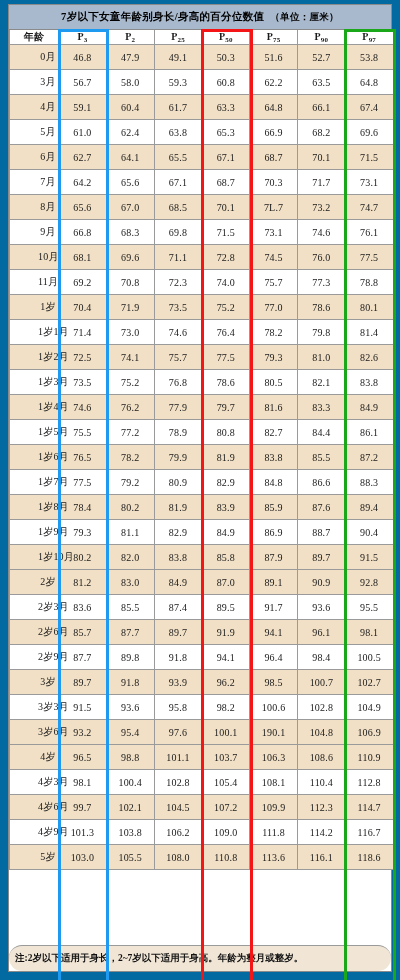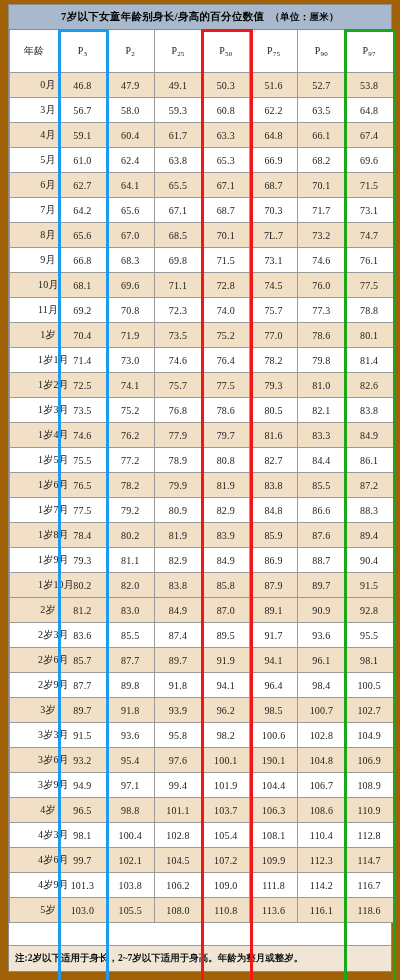--- a/index.html
+++ b/index.html
@@ -6,21 +6,21 @@
   body{
     width:400px;height:980px;
     background:#ffffff;
     font-family:"Liberation Serif","DejaVu Serif",serif;
     overflow:hidden;
   }
   #sheet{
     position:relative;
     width:400px;height:980px;
     box-sizing:border-box;
-    background:#a16207;
+    background:#0369a1;
   }
   
   #frame{
     position:absolute;
     left:8px;top:4px;
     width:384px;height:968px;
     box-sizing:border-box;
     border:1px solid #8a8a8a;
     background:#ffffff;
   }
@@ -53,42 +53,43 @@
     text-align:center;
     vertical-align:middle;
     padding:0;
     color:#1a1a1a;
     font-size:10px;
     letter-spacing:.2px;
     white-space:nowrap;
   }
   th{
     background:#ffffff;
-    font-weight:normal;
-    height:42px;
+    font-weight:bold;
+    height:14px;
     border-top:none;
   }
   th sub{font-size:7px;vertical-align:-2px;}
   tr.odd td{background:#f1e0c5;}
   tr.even td{background:#ffffff;}
   td.age{font-size:10px;padding-left:28px;}
 
   #note{
     position:absolute;
     left:0;right:0;bottom:0;
     height:26px;
     box-sizing:border-box;
     background:#f1e6d6;
     border-top:1px solid #9a9a9a;
     display:flex;align-items:center;
     padding-left:6px;
     font-size:9.5px;
     font-weight:bold;
     color:#111;
     white-space:nowrap;
+    border-radius:13px;
   }
 
   
   .hl{
     position:absolute;
     box-sizing:border-box;
     pointer-events:none;
     background:transparent;
   }
   #hl-p3{border:3px solid #1e9bf0;}
@@ -403,30 +404,20 @@
           <tr class="odd">
             <td class="age">3岁6月</td>
             <td>93.2</td>
             <td>95.4</td>
             <td>97.6</td>
             <td>100.1</td>
             <td>190.1</td>
             <td>104.8</td>
             <td>106.9</td>
           </tr>
-          <tr class="even">
-            <td class="age">3岁9月</td>
-            <td>94.9</td>
-            <td>97.1</td>
-            <td>99.4</td>
-            <td>101.9</td>
-            <td>104.4</td>
-            <td>106.7</td>
-            <td>108.9</td>
-          </tr>
           <tr class="odd">
             <td class="age">4岁</td>
             <td>96.5</td>
             <td>98.8</td>
             <td>101.1</td>
             <td>103.7</td>
             <td>106.3</td>
             <td>108.6</td>
             <td>110.9</td>
           </tr>

